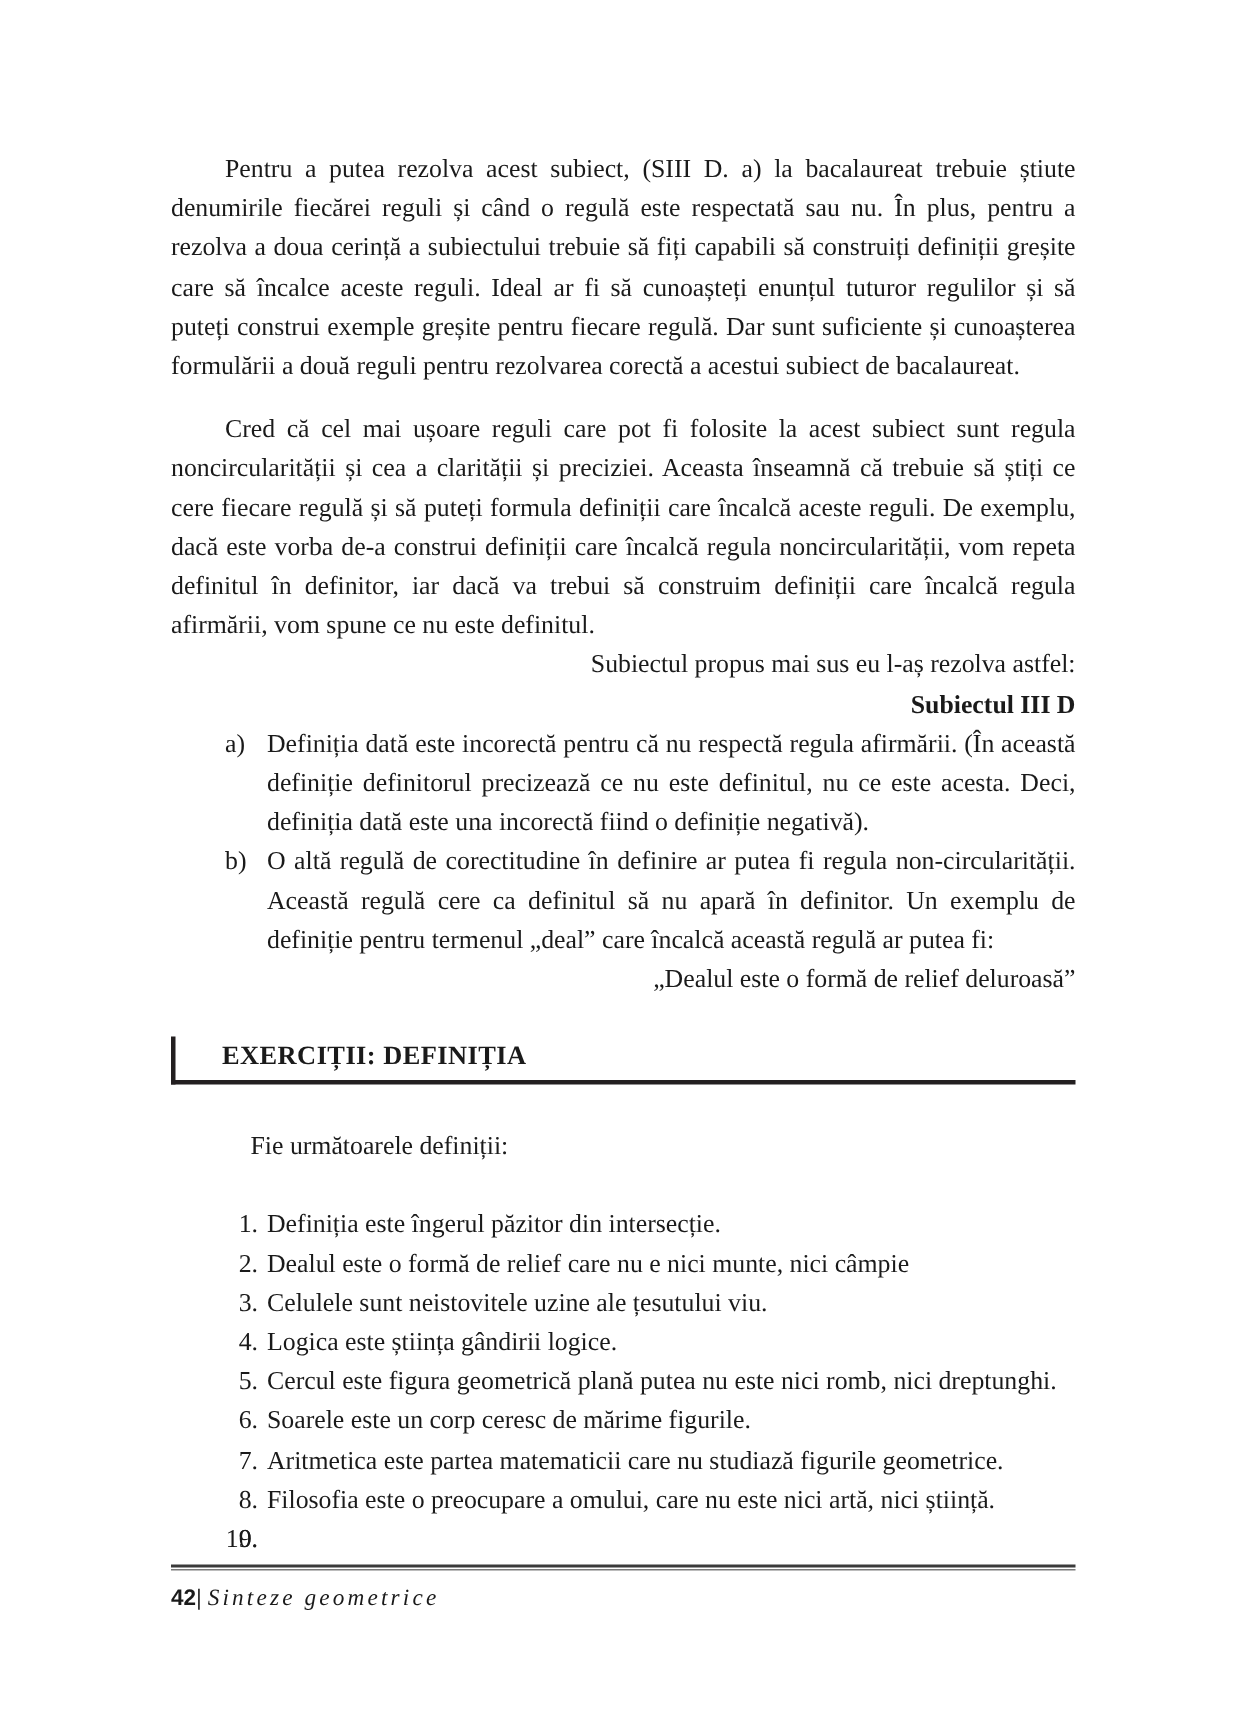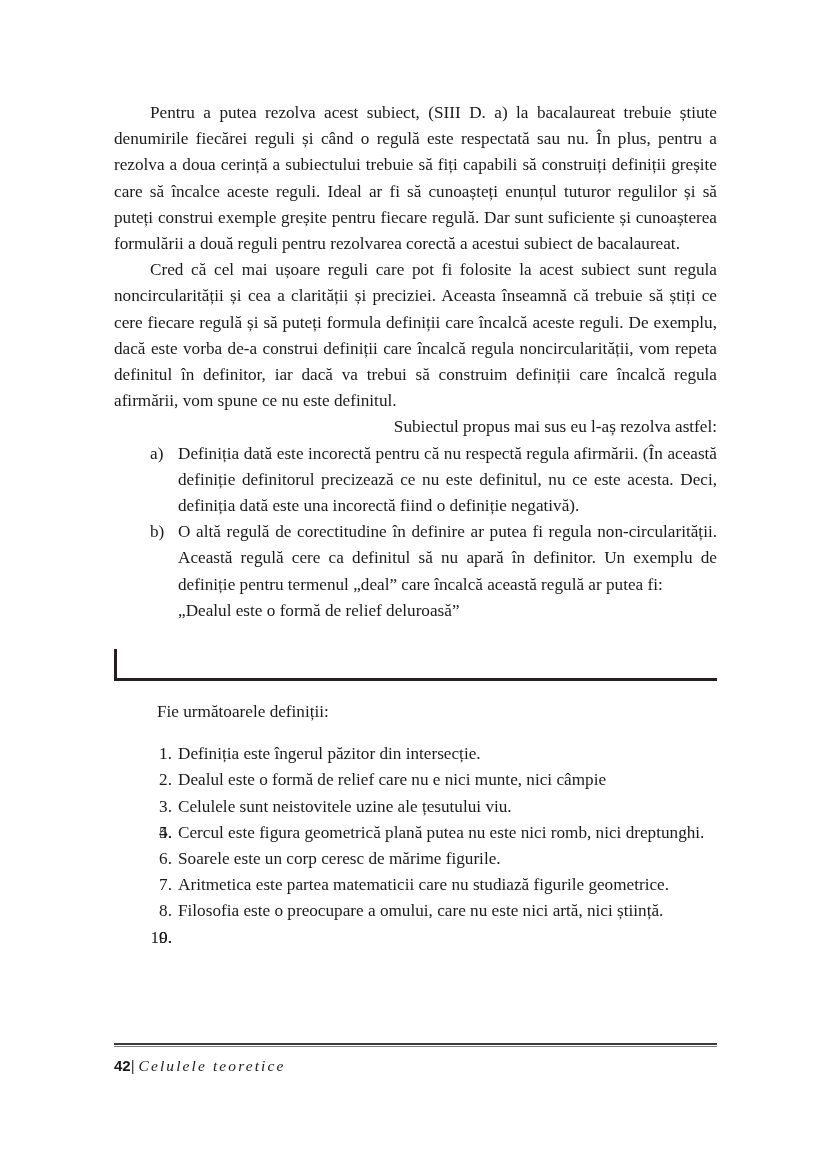--- a/index.html
+++ b/index.html
@@ -31,21 +31,21 @@
 
   p.para {
     margin: 0;
     font-size: 17.2px;
     line-height: 26.2px;
     text-align: justify;
     text-indent: 36px;
     hyphens: none;
   }
   p.para + p.para {
-    margin-top: 0px;
+    margin-top: 16px;
   }
 
   .plain-line {
     margin: 0;
     font-size: 17.2px;
     line-height: 26.2px;
     padding-left: 36px;
     text-align: right;
   }
   .plain-line.bold {
@@ -70,21 +70,21 @@
     left: 36px;
     top: 0;
     width: 24px;
     text-align: left;
   }
   .quote-line {
     margin: 0;
     padding-left: 64px;
     font-size: 17.2px;
     line-height: 26.2px;
-    text-align: left;
+    text-align: right;
   }
 
   
   .section-head {
     position: relative;
     margin-top: 22px;
     height: 46px;
   }
   .section-head .vbar {
     position: absolute;
@@ -106,21 +106,21 @@
     position: absolute;
     left: 34px;
     top: 2px;
     font-size: 17.6px;
     font-weight: bold;
     letter-spacing: 0.3px;
     line-height: 26px;
   }
 
   .lead-line {
-    margin: 7px;
+    margin: 17px;
     padding-left: 36px;
     font-size: 17.2px;
     line-height: 26.2px;
   }
 
   
   .num-list {
     margin: 0;
     padding: 0;
     list-style: none;
@@ -185,37 +185,39 @@
 <body>
 
 <div class="page">
 
   <div class="content">
 
     <p class="para">Pentru a putea rezolva acest subiect, (SIII D. a) la bacalaureat trebuie știute denumirile fiecărei reguli și când o regulă este respectată sau nu. În plus, pentru a rezolva a doua cerință a subiectului trebuie să fiți capabili să construiți definiții greșite care să încalce aceste reguli. Ideal ar fi să cunoașteți enunțul tuturor regulilor și să puteți construi exemple greșite pentru fiecare regulă. Dar sunt suficiente și cunoașterea formulării a două reguli pentru rezolvarea corectă a acestui subiect de bacalaureat.</p>
     <p class="para">Cred că cel mai ușoare reguli care pot fi folosite la acest subiect sunt regula noncircularității și cea a clarității și preciziei. Aceasta înseamnă că trebuie să știți ce cere fiecare regulă și să puteți formula definiții care încalcă aceste reguli. De exemplu, dacă este vorba de-a construi definiții care încalcă regula noncircularității, vom repeta definitul în definitor, iar dacă va trebui să construim definiții care încalcă regula afirmării, vom spune ce nu este definitul.</p>
 
     <p class="plain-line">Subiectul propus mai sus eu l-aș rezolva astfel:</p>
+    <p class="plain-line bold">Subiectul III D</p>
 
     <ul class="alpha-list">
       <li>
         <span class="marker">a)</span>
         <span>Definiția dată este incorectă pentru că nu respectă regula afirmării. (În această definiție definitorul precizează ce nu este definitul, nu ce este acesta. Deci, definiția dată este una incorectă fiind o definiție negativă).</span>
       </li>
       <li>
         <span class="marker">b)</span>
         <span>O altă regulă de corectitudine în definire ar putea fi regula non-circularității. Această regulă cere ca definitul să nu apară în definitor. Un exemplu de definiție pentru termenul „deal” care încalcă această regulă ar putea fi:</span>
       </li>
     </ul>
 
     <p class="quote-line">„Dealul este o formă de relief deluroasă”</p>
 
     <div class="section-head">
       <div class="vbar"></div>
       <div class="hrule"></div>
+      <div class="title">EXERCIȚII: DEFINIȚIA</div>
     </div>
 
     <p class="lead-line">Fie următoarele definiții:</p>
 
     <div style="height:9px"></div>
 
     <ul class="num-list">
       <li>
         <span class="marker">1.</span>
         <span>Definiția este îngerul păzitor din intersecție.</span>
@@ -223,20 +225,21 @@
       <li>
         <span class="marker">2.</span>
         <span>Dealul este o formă de relief care nu e nici munte, nici câmpie</span>
       </li>
       <li>
         <span class="marker">3.</span>
         <span>Celulele sunt neistovitele uzine ale țesutului viu.</span>
       </li>
       <li>
         <span class="marker">4.</span>
+        <span>Logica este știința gândirii logice.</span>
       </li>
       <li>
         <span class="marker">5.</span>
         <span>Cercul este figura geometrică plană putea nu este nici romb, nici dreptunghi.</span>
       </li>
       <li>
         <span class="marker">6.</span>
         <span>Soarele este un corp ceresc de mărime figurile.</span>
       </li>
       <li>
@@ -253,16 +256,16 @@
       <li>
         <span class="marker">10.</span>
       </li>
     </ul>
 
   </div>
 
   <div class="footer">
     <div class="rule-top"></div>
     <div class="rule-bot"></div>
-    <div class="fline"><span class="pagenum">42</span><span class="sep">|</span> <span class="ftext">Celulele teoretice</span></div>
+    <div class="fline"><span class="pagenum">42</span><span class="sep">|</span> <span class="ftext">Sinteze geometrice</span></div>
   </div>
 
 </div>
 
 </body></html>

